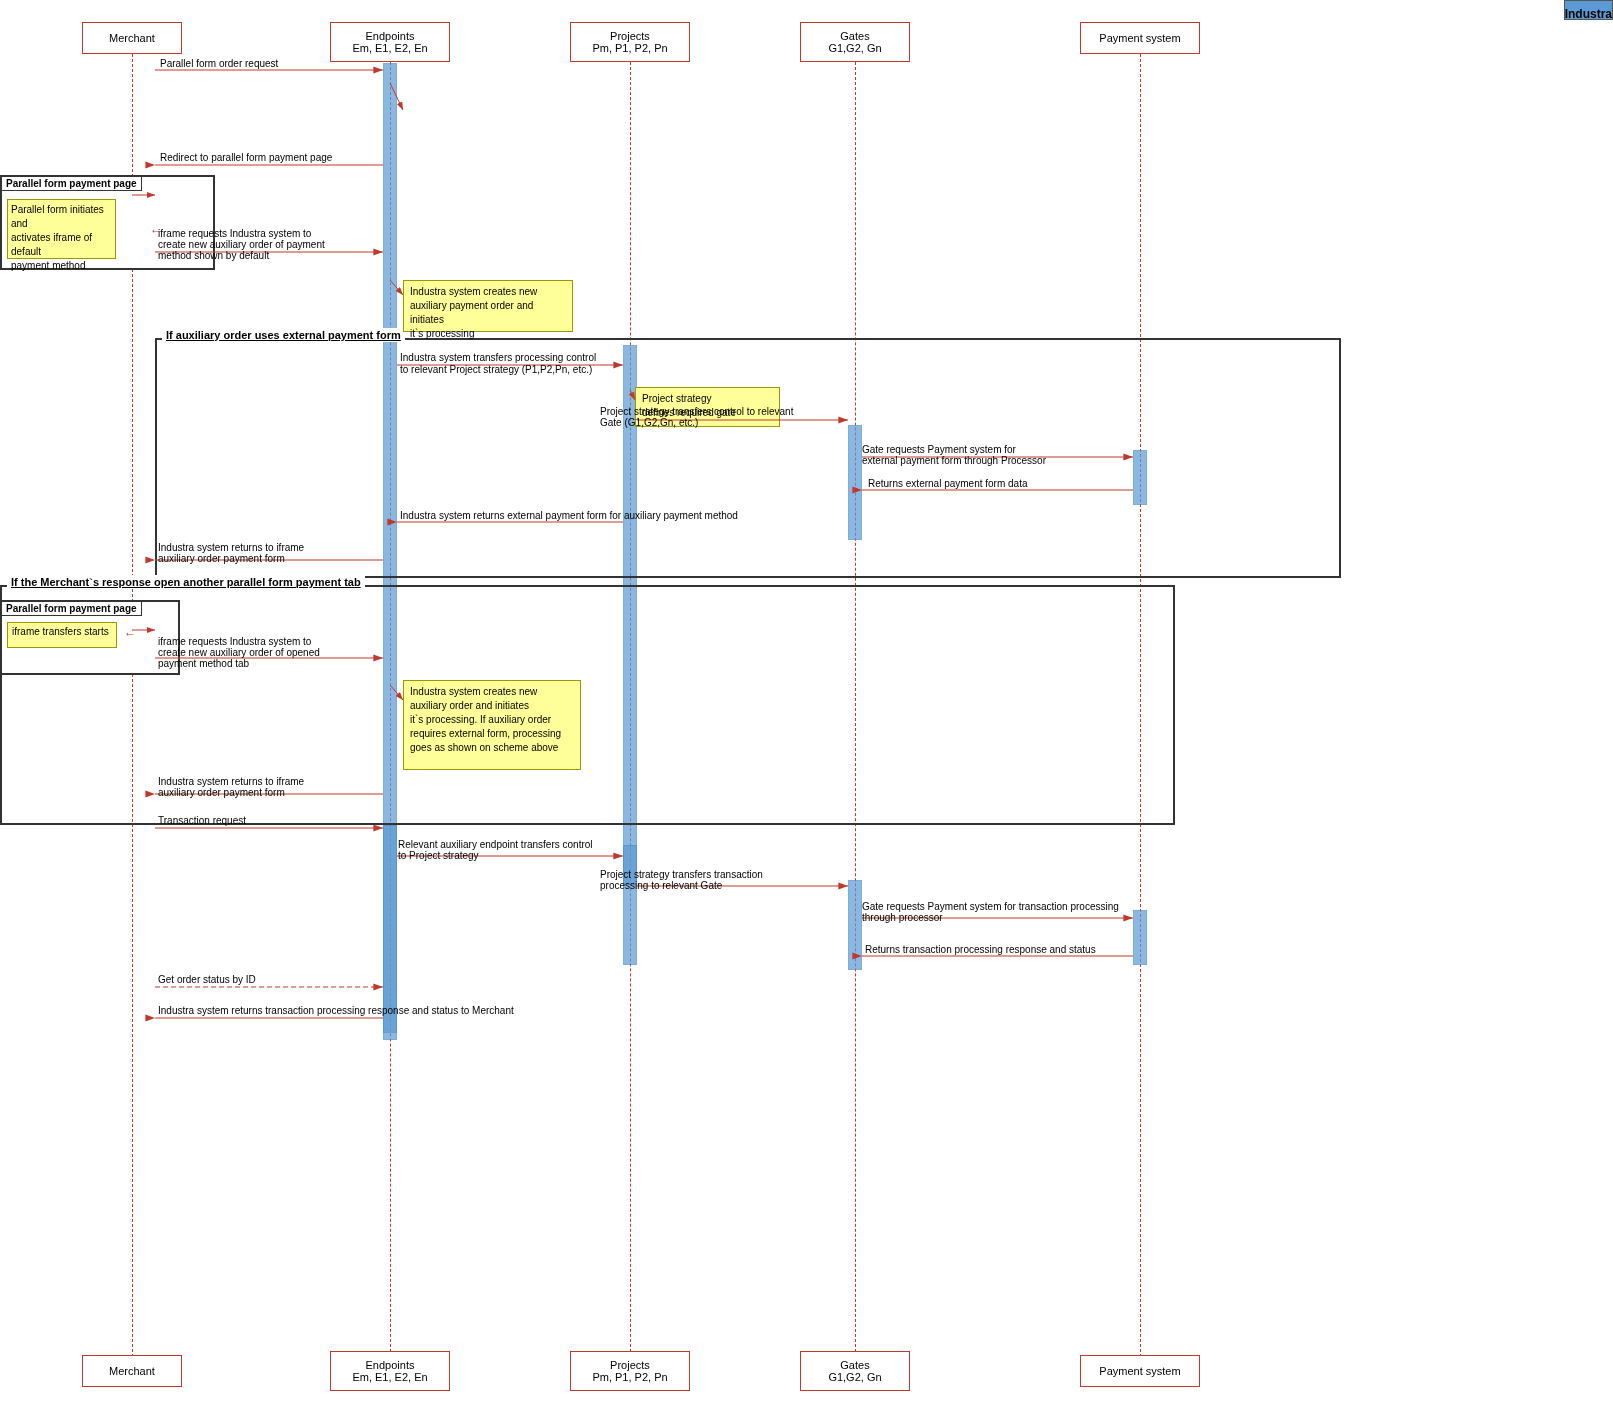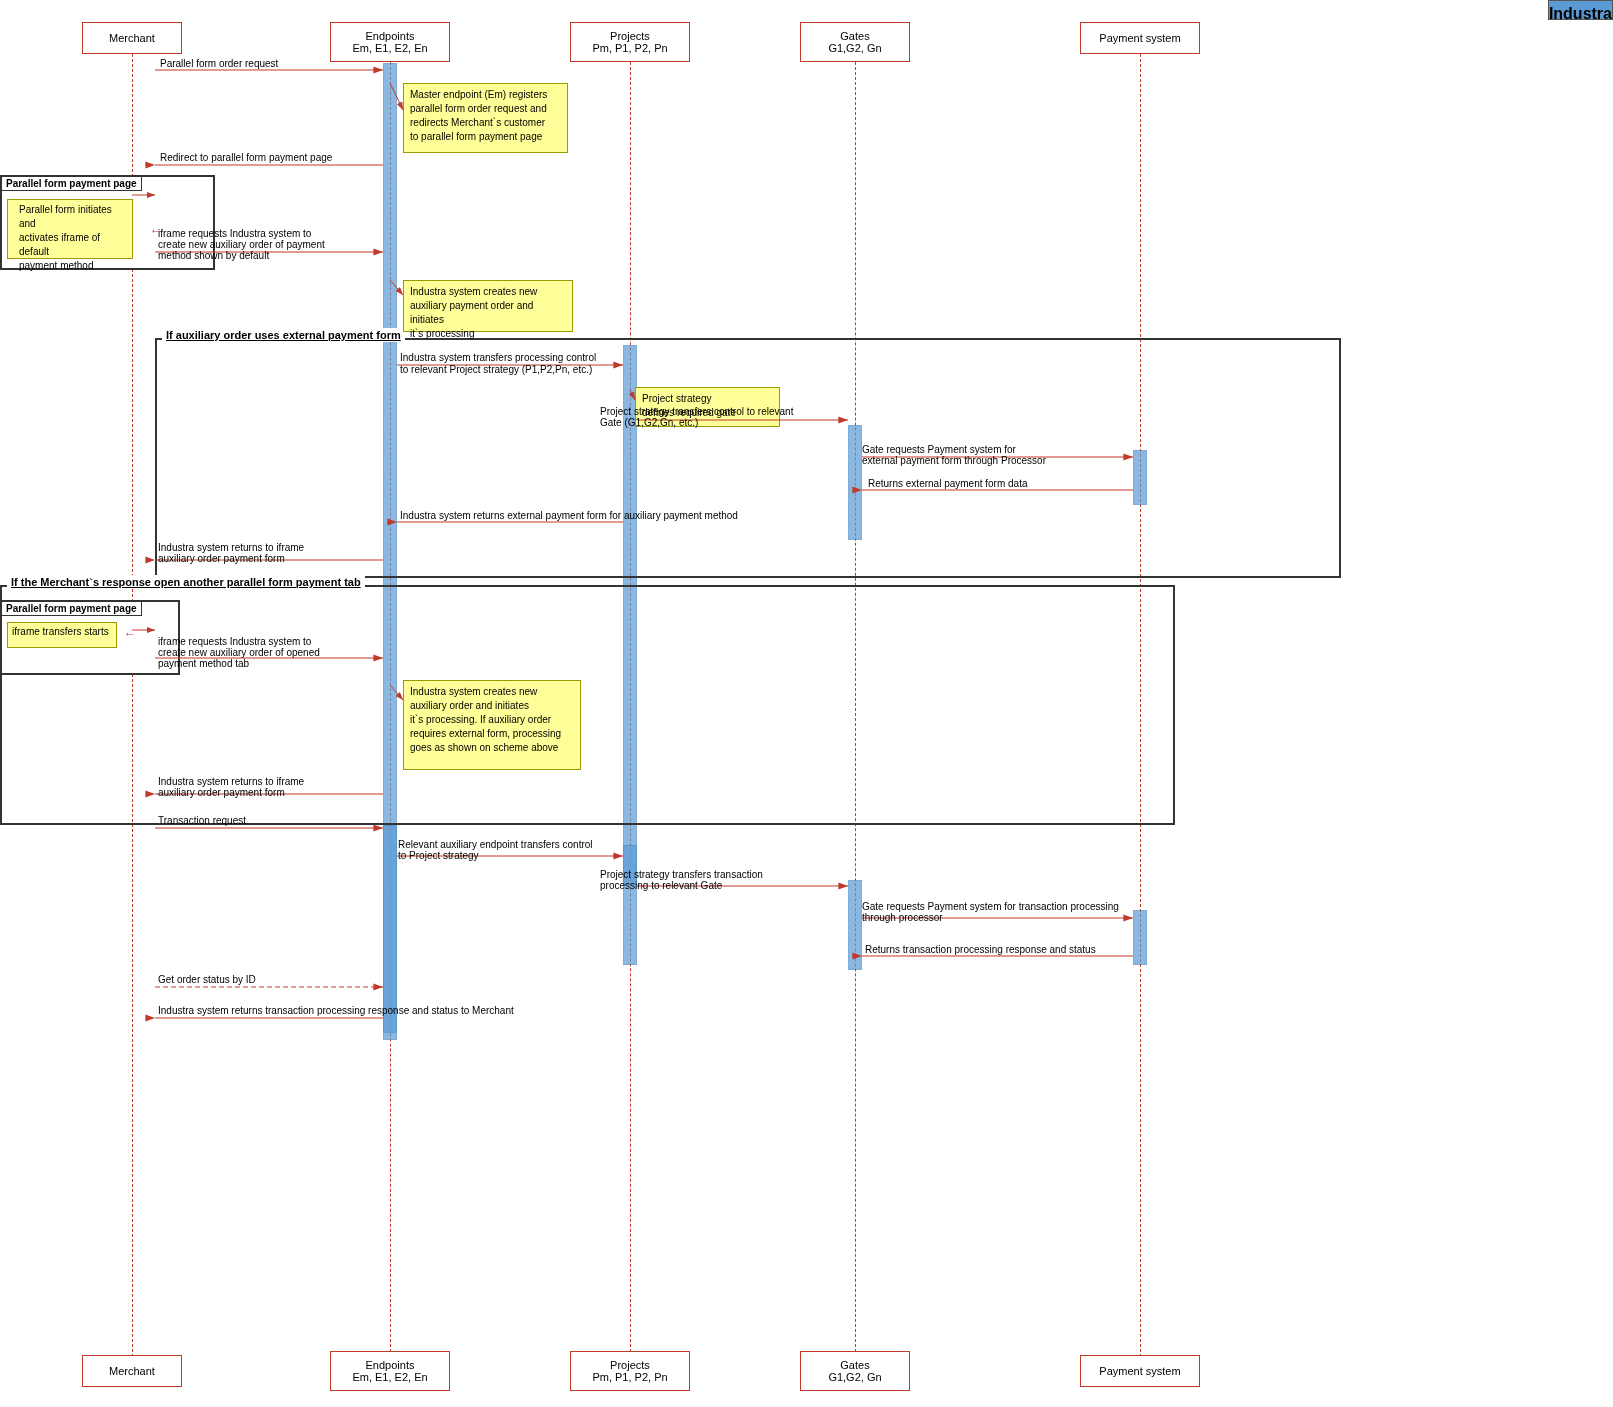--- a/index.html
+++ b/index.html
@@ -23,21 +23,21 @@
       height: 1407px;
       pointer-events: none;
     }
   </style>
 </head>
 <body>
 
 <div class="diagram-container">
 
   <div style="position:absolute;top:0;left:312;right:0;height:20px;background:#5b9bd5;border:1px solid #555;display:flex;align-items:center;justify-content:center;">
-    <span style="font-weight:bold;font-size:16px;margin-top:8px;">Industra</span>
+    <span style="font-weight:bold;font-size:12px;margin-top:8px;">Industra</span>
   </div>
 
   <div style="position:absolute;top:22px;left:82px;width:100px;height:32px;border:1px solid #c0392b;background:#fff;display:flex;align-items:center;justify-content:center;font-size:11px;">
     <span>Merchant</span>
   </div>
 
   <div style="position:absolute;top:22px;left:330px;width:120px;height:40px;border:1px solid #c0392b;background:#fff;display:flex;align-items:center;justify-content:center;font-size:11px;text-align:center;">
     <span style="white-space: pre-line;">Endpoints
 Em, E1, E2, En</span>
   </div>
@@ -86,45 +86,39 @@
     <div style="position:absolute;top:-12px;left:5px;background:#fff;padding:1px 4px;font-size:11px;font-weight:bold;text-decoration:underline;">If auxiliary order uses external payment form</div>
   </div>
 
   <div style="position:absolute;top:585px;left:0px;width:1175px;height:240px;border:2px solid #333;background:transparent;">
     <div style="position:absolute;top:-12px;left:5px;background:#fff;padding:1px 4px;font-size:11px;font-weight:bold;text-decoration:underline;">If the Merchant`s response open another parallel form payment tab</div>
   </div>
 
   <div style="position:absolute;top:175px;left:0px;width:215px;height:95px;border:2px solid #333;background:#fff;">
     <div style="position:absolute;top:-1px;left:-1px;border:1px solid #333;background:#fff;font-size:10px;font-weight:bold;padding:1px 4px;">Parallel form payment page</div>
 
-    <div style="position:absolute;top:22px;left:5px;width:126px;height:60px;background:#ffff99;border:1px solid #999900;padding:3px 11px;font-size:10px;line-height:1.4;">
+    <div style="position:absolute;top:22px;left:5px;width:109px;height:60px;background:#ffff99;border:1px solid #999900;padding:3px 3px;font-size:10px;line-height:1.4;">
       <span style="white-space: pre-line;">Parallel form initiates and
 activates iframe of default
 payment method</span>
     </div>
 
     <div style="position:absolute;top:45px;left:148px;font-size:12px;color:#c0392b;">←</div>
   </div>
 
   <div style="position:absolute;top:600px;left:0px;width:180px;height:75px;border:2px solid #333;background:#fff;">
     <div style="position:absolute;top:-1px;left:-1px;border:1px solid #333;background:#fff;font-size:10px;font-weight:bold;padding:1px 4px;">Parallel form payment page</div>
 
     <div style="position:absolute;top:20px;left:5px;width:110px;height:26px;background:#ffff99;border:1px solid #999900;padding:2px 4px;font-size:10px;line-height:1.4;">
       <span>iframe transfers starts</span>
     </div>
 
     <div style="position:absolute;top:23px;left:122px;font-size:12px;color:#c0392b;">←</div>
   </div>
 
-  <div style="position:absolute;top:83px;left:403px;width:165px;height:70px;background:#ffff99;border:1px solid #999900;padding:4px 6px;font-size:10px;line-height:1.4;">
-    <span style="white-space: pre-line;">Master endpoint (Em) registers
-parallel form order request and
-redirects Merchant`s customer
-to parallel form payment page</span>
-  </div>
 
   <div style="position:absolute;top:280px;left:403px;width:170px;height:52px;background:#ffff99;border:1px solid #999900;padding:4px 6px;font-size:10px;line-height:1.4;">
     <span style="white-space: pre-line;">Industra system creates new
 auxiliary payment order and initiates
 it`s processing</span>
   </div>
 
   <div style="position:absolute;top:387px;left:635px;width:145px;height:40px;background:#ffff99;border:1px solid #999900;padding:4px 6px;font-size:10px;line-height:1.4;">
     <span style="white-space: pre-line;">Project strategy
 defines required gate</span>

